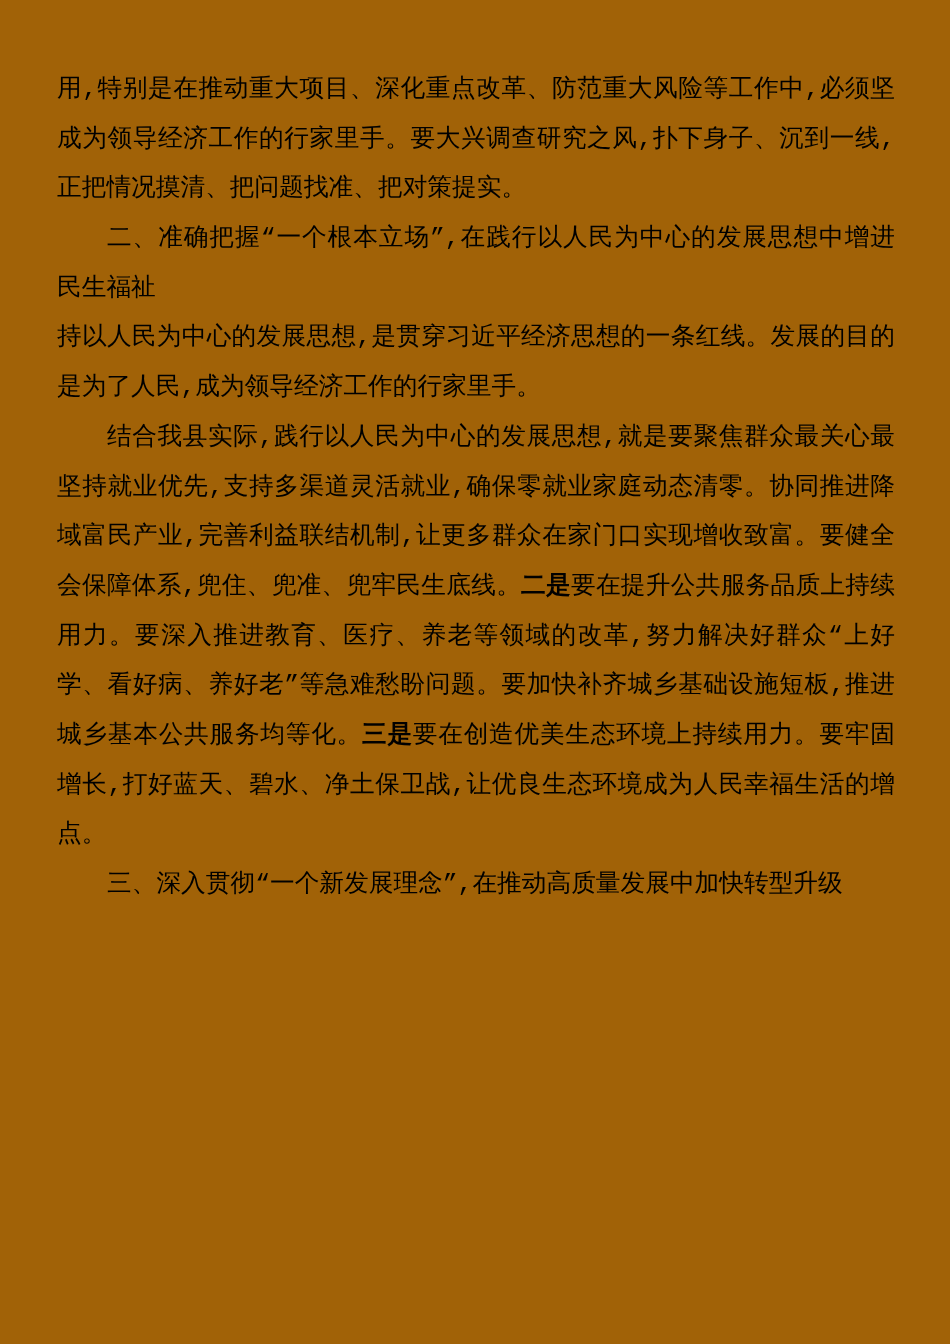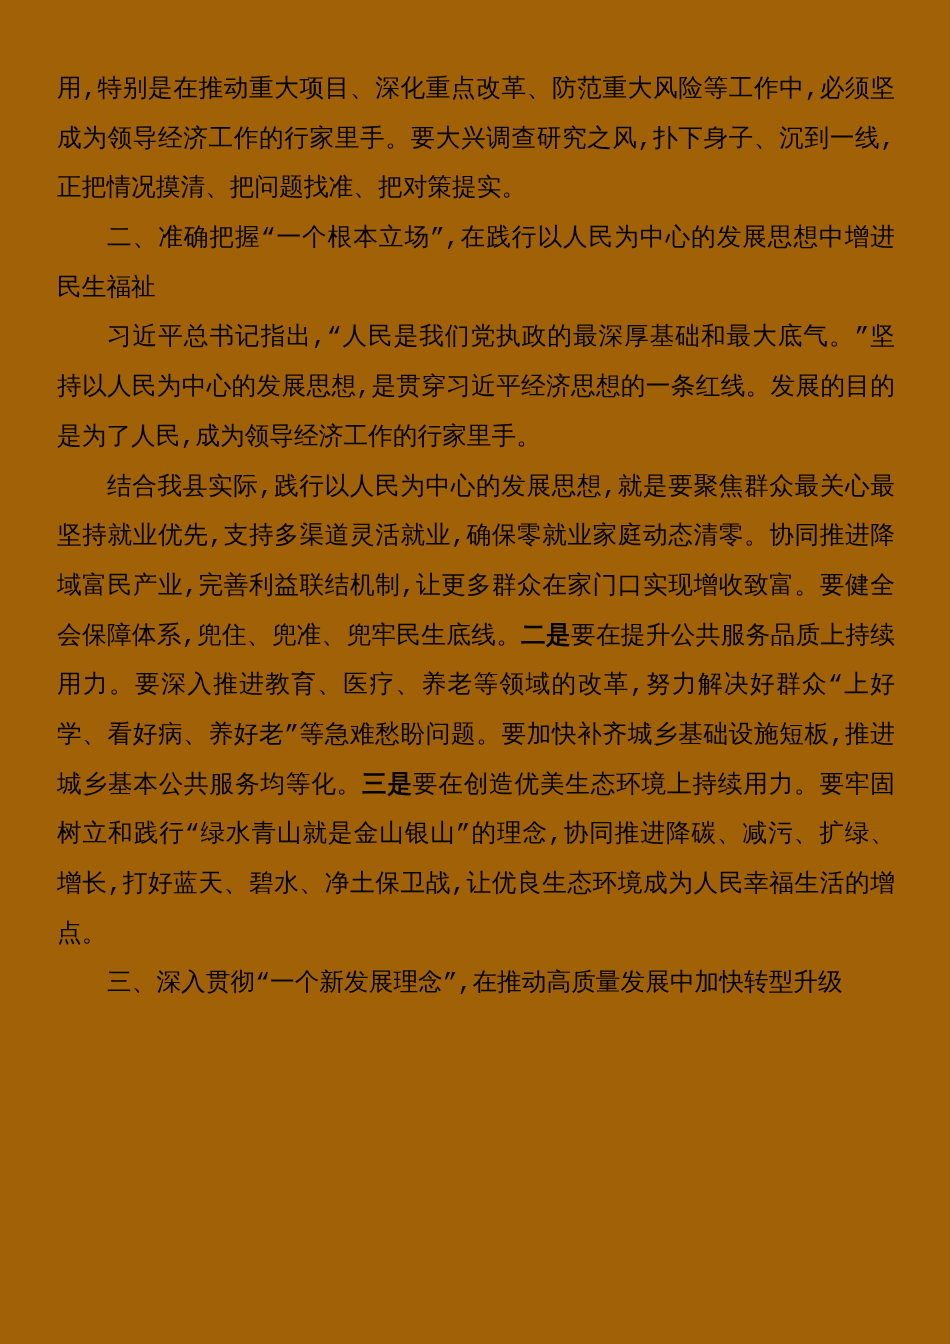--- a/index.html
+++ b/index.html
@@ -56,33 +56,31 @@
       <div class="para">
         <div class="line"><span>用,特别是在推动重大项目、深化重点改革、防范重大风险等工作中,必须坚持</span></div>
         <div class="line"><span>成为领导经济工作的行家里手。要大兴调查研究之风,扑下身子、沉到一线,真</span></div>
         <div class="line last"><span>正把情况摸清、把问题找准、把对策提实。</span></div>
       </div>
       <div class="para">
         <div class="line indent"><span>二、准确把握“一个根本立场”,在践行以人民为中心的发展思想中增进</span></div>
         <div class="line last"><span>民生福祉</span></div>
       </div>
       <div class="para">
-        <div class="line indent"><span>习近平总书记指出,“人民是我们党执政的最深厚基础和最大底气。”坚</span></div>
         <div class="line"><span>持以人民为中心的发展思想,是贯穿习近平经济思想的一条红线。发展的目的</span></div>
         <div class="line last"><span>是为了人民,成为领导经济工作的行家里手。</span></div>
       </div>
       <div class="para">
         <div class="line indent"><span>结合我县实际,践行以人民为中心的发展思想,就是要聚焦群众最关心最直</span></div>
         <div class="line"><span>坚持就业优先,支持多渠道灵活就业,确保零就业家庭动态清零。协同推进降碳</span></div>
         <div class="line"><span>域富民产业,完善利益联结机制,让更多群众在家门口实现增收致富。要健全社</span></div>
         <div class="line"><span>会保障体系,兜住、兜准、兜牢民生底线。</span><b>二是</b><span>要在提升公共服务品质上持续</span></div>
         <div class="line"><span>用力。要深入推进教育、医疗、养老等领域的改革,努力解决好群众“上好</span></div>
         <div class="line"><span>学、看好病、养好老”等急难愁盼问题。要加快补齐城乡基础设施短板,推进</span></div>
         <div class="line"><span>城乡基本公共服务均等化。</span><b>三是</b><span>要在创造优美生态环境上持续用力。要牢固</span></div>
-        <div class="line"><span>树立和践行“绿水青山就是金山银山”的理念,协同推进降碳、减污、扩绿、</span></div>
         <div class="line"><span>增长,打好蓝天、碧水、净土保卫战,让优良生态环境成为人民幸福生活的增长</span></div>
         <div class="line last"><span>点。</span></div>
       </div>
       <div class="para">
         <div class="line indent last"><span>三、深入贯彻“一个新发展理念”,在推动高质量发展中加快转型升级</span></div>
       </div>
     </div>
 </div>
 
 </body></html>

